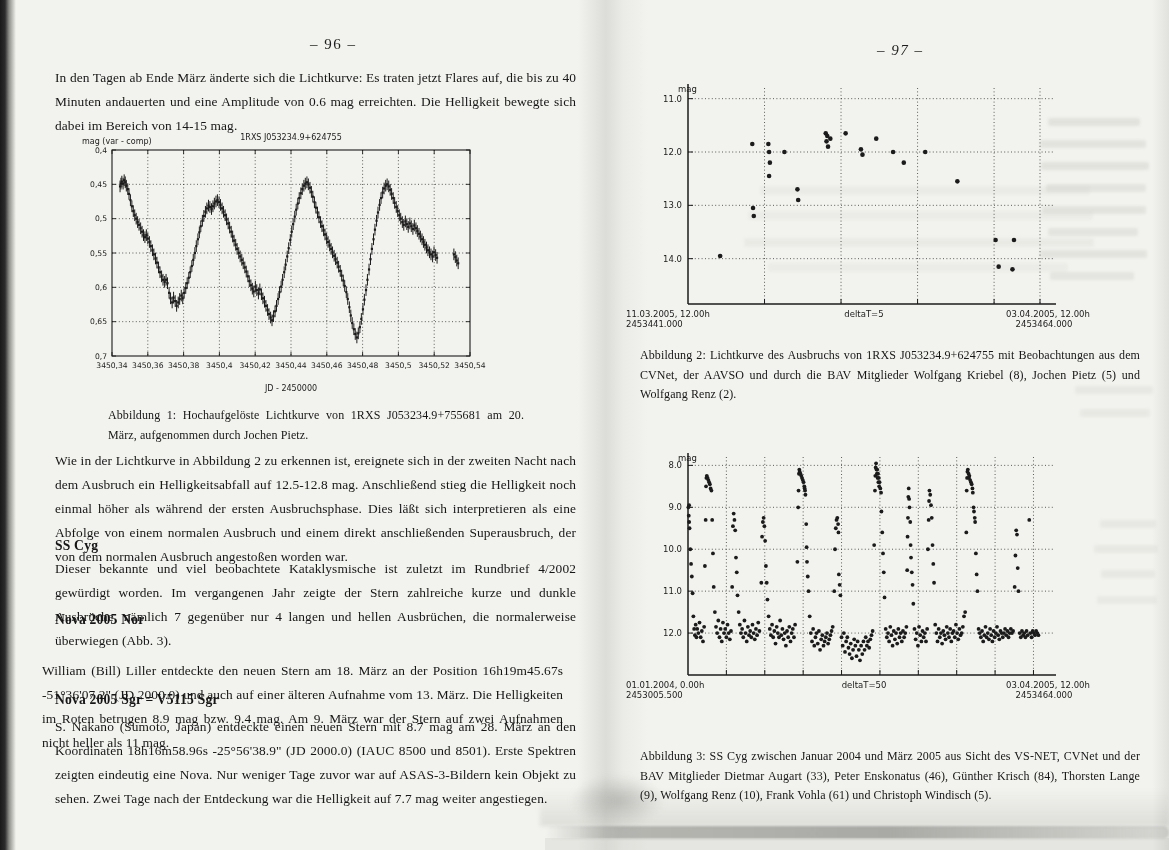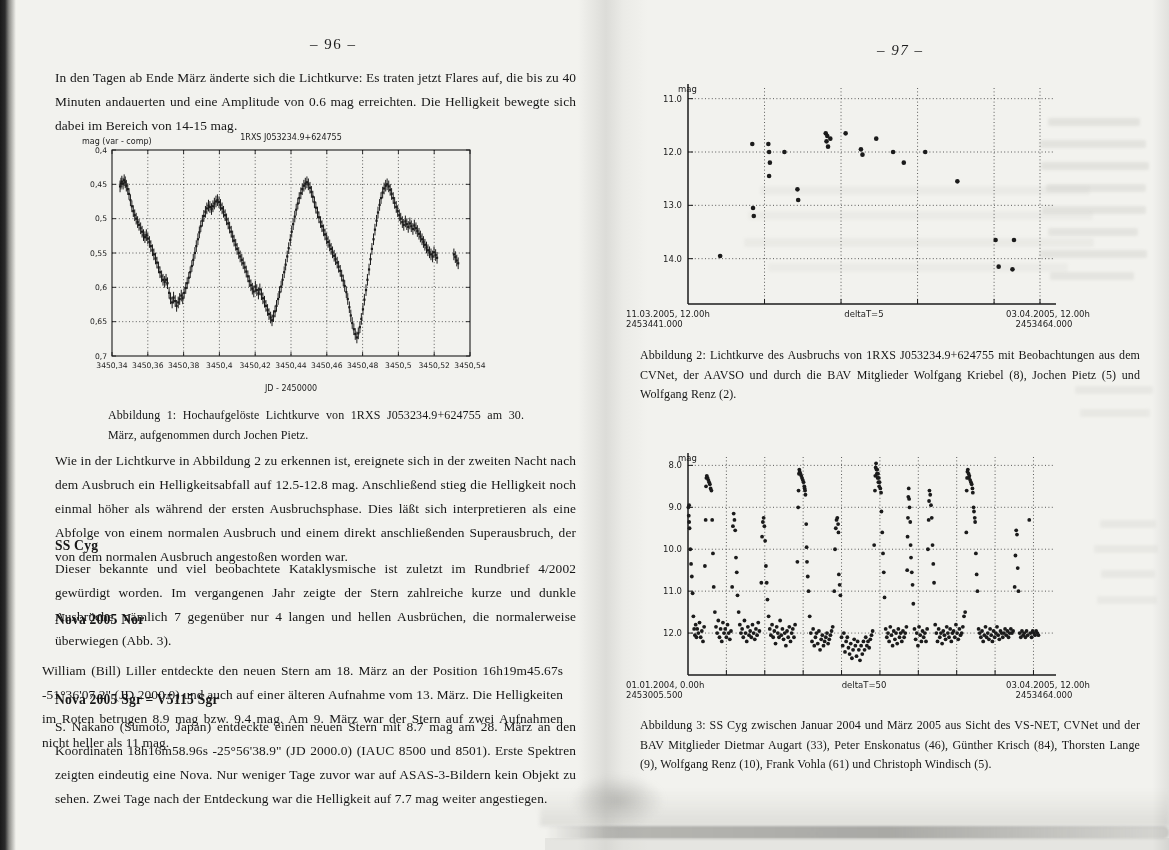--- a/index.html
+++ b/index.html
@@ -573,21 +573,21 @@
         <rect x="386.78999999995926" y="125.27333333333337" width="2.2" height="2.2" fill="#1b1b1b"></rect>
         <line x1="389.32200000041513" y1="123.2833333333334" x2="389.32200000041513" y2="134.95666666666665" stroke="#1b1b1b" stroke-width="1"></line>
         <rect x="388.2220000004151" y="128.02000000000007" width="2.2" height="2.2" fill="#1b1b1b"></rect>
         <line x1="390.754000000057" y1="126.71666666666675" x2="390.754000000057" y2="138.39000000000001" stroke="#1b1b1b" stroke-width="1"></line>
         <rect x="389.65400000005695" y="131.45333333333338" width="2.2" height="2.2" fill="#1b1b1b"></rect>
         <line x1="392.1859999996988" y1="129.46333333333334" x2="392.1859999996988" y2="141.1366666666666" stroke="#1b1b1b" stroke-width="1"></line>
         <rect x="391.0859999996988" y="134.19999999999996" width="2.2" height="2.2" fill="#1b1b1b"></rect>
       </svg>
     </div>
 
-  <div class="caption" style="left:108px;top:406px;width:416px;">Abbildung 1: Hochaufgelöste Lichtkurve von 1RXS J053234.9+624755 am 30. März, aufgenommen durch Jochen Pietz.</div>
+  <div class="caption" style="left:108px;top:406px;width:416px;">Abbildung 1: Hochaufgelöste Lichtkurve von 1RXS J053234.9+755681 am 20. März, aufgenommen durch Jochen Pietz.</div>
 
   <div class="page-text" style="left:55px;top:449px;width:521px;">Wie in der Lichtkurve in Abbildung 2 zu erkennen ist, ereignete sich in der zweiten Nacht nach dem Ausbruch ein Helligkeitsabfall auf 12.5-12.8 mag. Anschließend stieg die Helligkeit noch einmal höher als während der ersten Ausbruchsphase. Dies läßt sich interpretieren als eine Abfolge von einem normalen Ausbruch und einem direkt anschließenden Superausbruch, der von dem normalen Ausbruch angestoßen worden war.</div>
 
   <div class="heading" style="left:55px;top:538px;">SS Cyg</div>
   <div class="page-text" style="left:55px;top:557px;width:521px;">Dieser bekannte und viel beobachtete Kataklysmische ist zuletzt im Rundbrief 4/2002 gewürdigt worden. Im vergangenen Jahr zeigte der Stern zahlreiche kurze und dunkle Ausbrüche, nämlich 7 gegenüber nur 4 langen und hellen Ausbrüchen, die normalerweise überwiegen (Abb. 3).</div>
 
   <div class="heading" style="left:55px;top:612px;">Nova 2005 Nor</div>
   <div class="page-text" style="left:42px;top:631px;width:521px;margin-top:28px;">William (Bill) Liller entdeckte den neuen Stern am 18. März an der Position 16h19m45.67s -51°36'07.2" (JD 2000.0) und auch auf einer älteren Aufnahme vom 13. März. Die Helligkeiten im Roten betrugen 8.9 mag bzw. 9.4 mag. Am 9. März war der Stern auf zwei Aufnahmen nicht heller als 11 mag.</div>
 
   <div class="heading" style="left:55px;top:692px;">Nova 2005 Sgr = V5115 Sgr</div>
@@ -1066,14 +1066,14 @@
         <circle cx="411.5550708833151" cy="192.26923076923075" r="1.9" fill="#1b1b1b"></circle>
         <circle cx="412.7066521264995" cy="185.9807692307692" r="1.9" fill="#1b1b1b"></circle>
         <circle cx="413.8582333696838" cy="188.0769230769231" r="1.9" fill="#1b1b1b"></circle>
         <circle cx="415.009814612868" cy="190.17307692307693" r="1.9" fill="#1b1b1b"></circle>
         <circle cx="416.16139585605237" cy="185.9807692307692" r="1.9" fill="#1b1b1b"></circle>
         <circle cx="417.31297709923666" cy="188.0769230769231" r="1.9" fill="#1b1b1b"></circle>
         <circle cx="418.4645583424209" cy="190.17307692307693" r="1.9" fill="#1b1b1b"></circle>
       </svg>
     </div>
 
-  <div class="caption" style="left:640px;top:716px;width:500px;">Abbildung 3: SS Cyg zwischen Januar 2004 und März 2005 aus Sicht des VS-NET, CVNet und der BAV Mitglieder Dietmar Augart (33), Peter Enskonatus (46), Günther Krisch (84), Thorsten Lange (9), Wolfgang Renz (10), Frank Vohla (61) und Christoph Windisch (5).</div>
+  <div class="caption" style="left:640px;top:747px;width:500px;">Abbildung 3: SS Cyg zwischen Januar 2004 und März 2005 aus Sicht des VS-NET, CVNet und der BAV Mitglieder Dietmar Augart (33), Peter Enskonatus (46), Günther Krisch (84), Thorsten Lange (9), Wolfgang Renz (10), Frank Vohla (61) und Christoph Windisch (5).</div>
 </div>
 
 </body></html>

